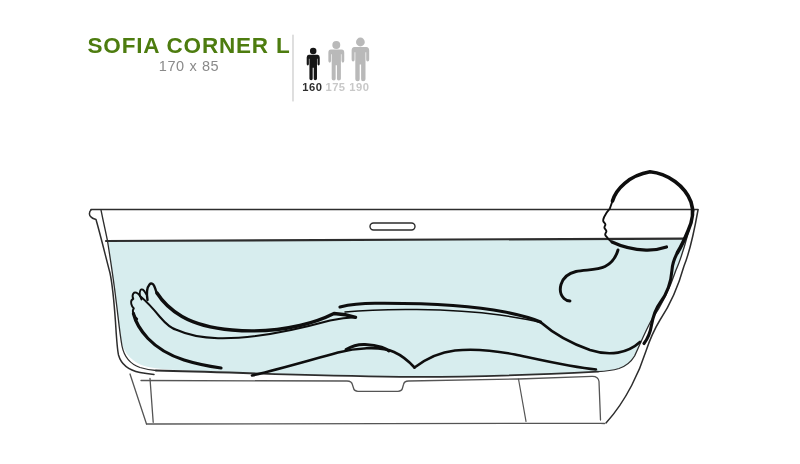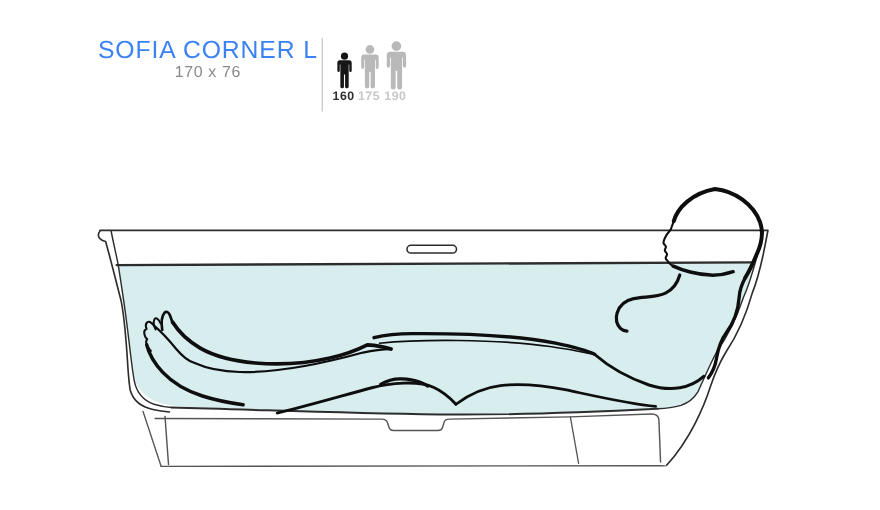--- a/index.html
+++ b/index.html
@@ -1,30 +1,30 @@
 <!DOCTYPE html>
 <html><head>
 <meta charset="utf-8">
 <style>
   html,body{margin:0;padding:0;background:#ffffff;}
   #page{position:relative;width:800px;height:464px;background:#fff;overflow:hidden;
         font-family:"Liberation Sans", sans-serif;}
   #title{position:absolute;left:0px;top:33px;width:378px;text-align:center;
-         font-size:22.5px;font-weight:400;color:#3b82f6;letter-spacing:0.8px;
+         font-size:22.5px;font-weight:700;color:#4d7c0f;letter-spacing:0.8px;
          white-space:nowrap;}
   #subtitle{position:absolute;left:0px;top:57.5px;width:378px;text-align:center;
          font-size:14.5px;font-weight:400;color:#8a8a8a;letter-spacing:0.6px;}
 </style>
 </head>
 <body>
 <div id="page">
 
   <div id="title">SOFIA CORNER L</div>
 
-  <div id="subtitle">170 x 76</div>
+  <div id="subtitle">170 x 85</div>
   <svg width="800" height="464" viewBox="0 0 800 464" style="position:absolute;left:0;top:0" fill="none" stroke-linecap="round" stroke-linejoin="round">
 
     <line x1="293" y1="35" x2="293" y2="101" stroke="#c9c9c9" stroke-width="1.2"></line>
 
     <g transform="translate(313.2,47.8) scale(0.326)" fill="#161616" stroke="none">
       <circle cx="0" cy="10" r="10"></circle>
       <path d="M -13.5,21.5 L 13.5,21.5 Q 20,21.5 20,29.5 L 20,50 Q 20,54.5 16.6,54.5
                Q 13.2,54.5 13.2,50 L 13.2,33.5 L 11.6,33.5 L 11.6,95 Q 11.6,99.5 6,99.5
                Q 1.6,99.5 1.6,95 L 1.6,61 L -1.6,61 L -1.6,95 Q -1.6,99.5 -6,99.5
                Q -11.6,99.5 -11.6,95 L -11.6,33.5 L -13.2,33.5 L -13.2,50 Q -13.2,54.5 -16.6,54.5

